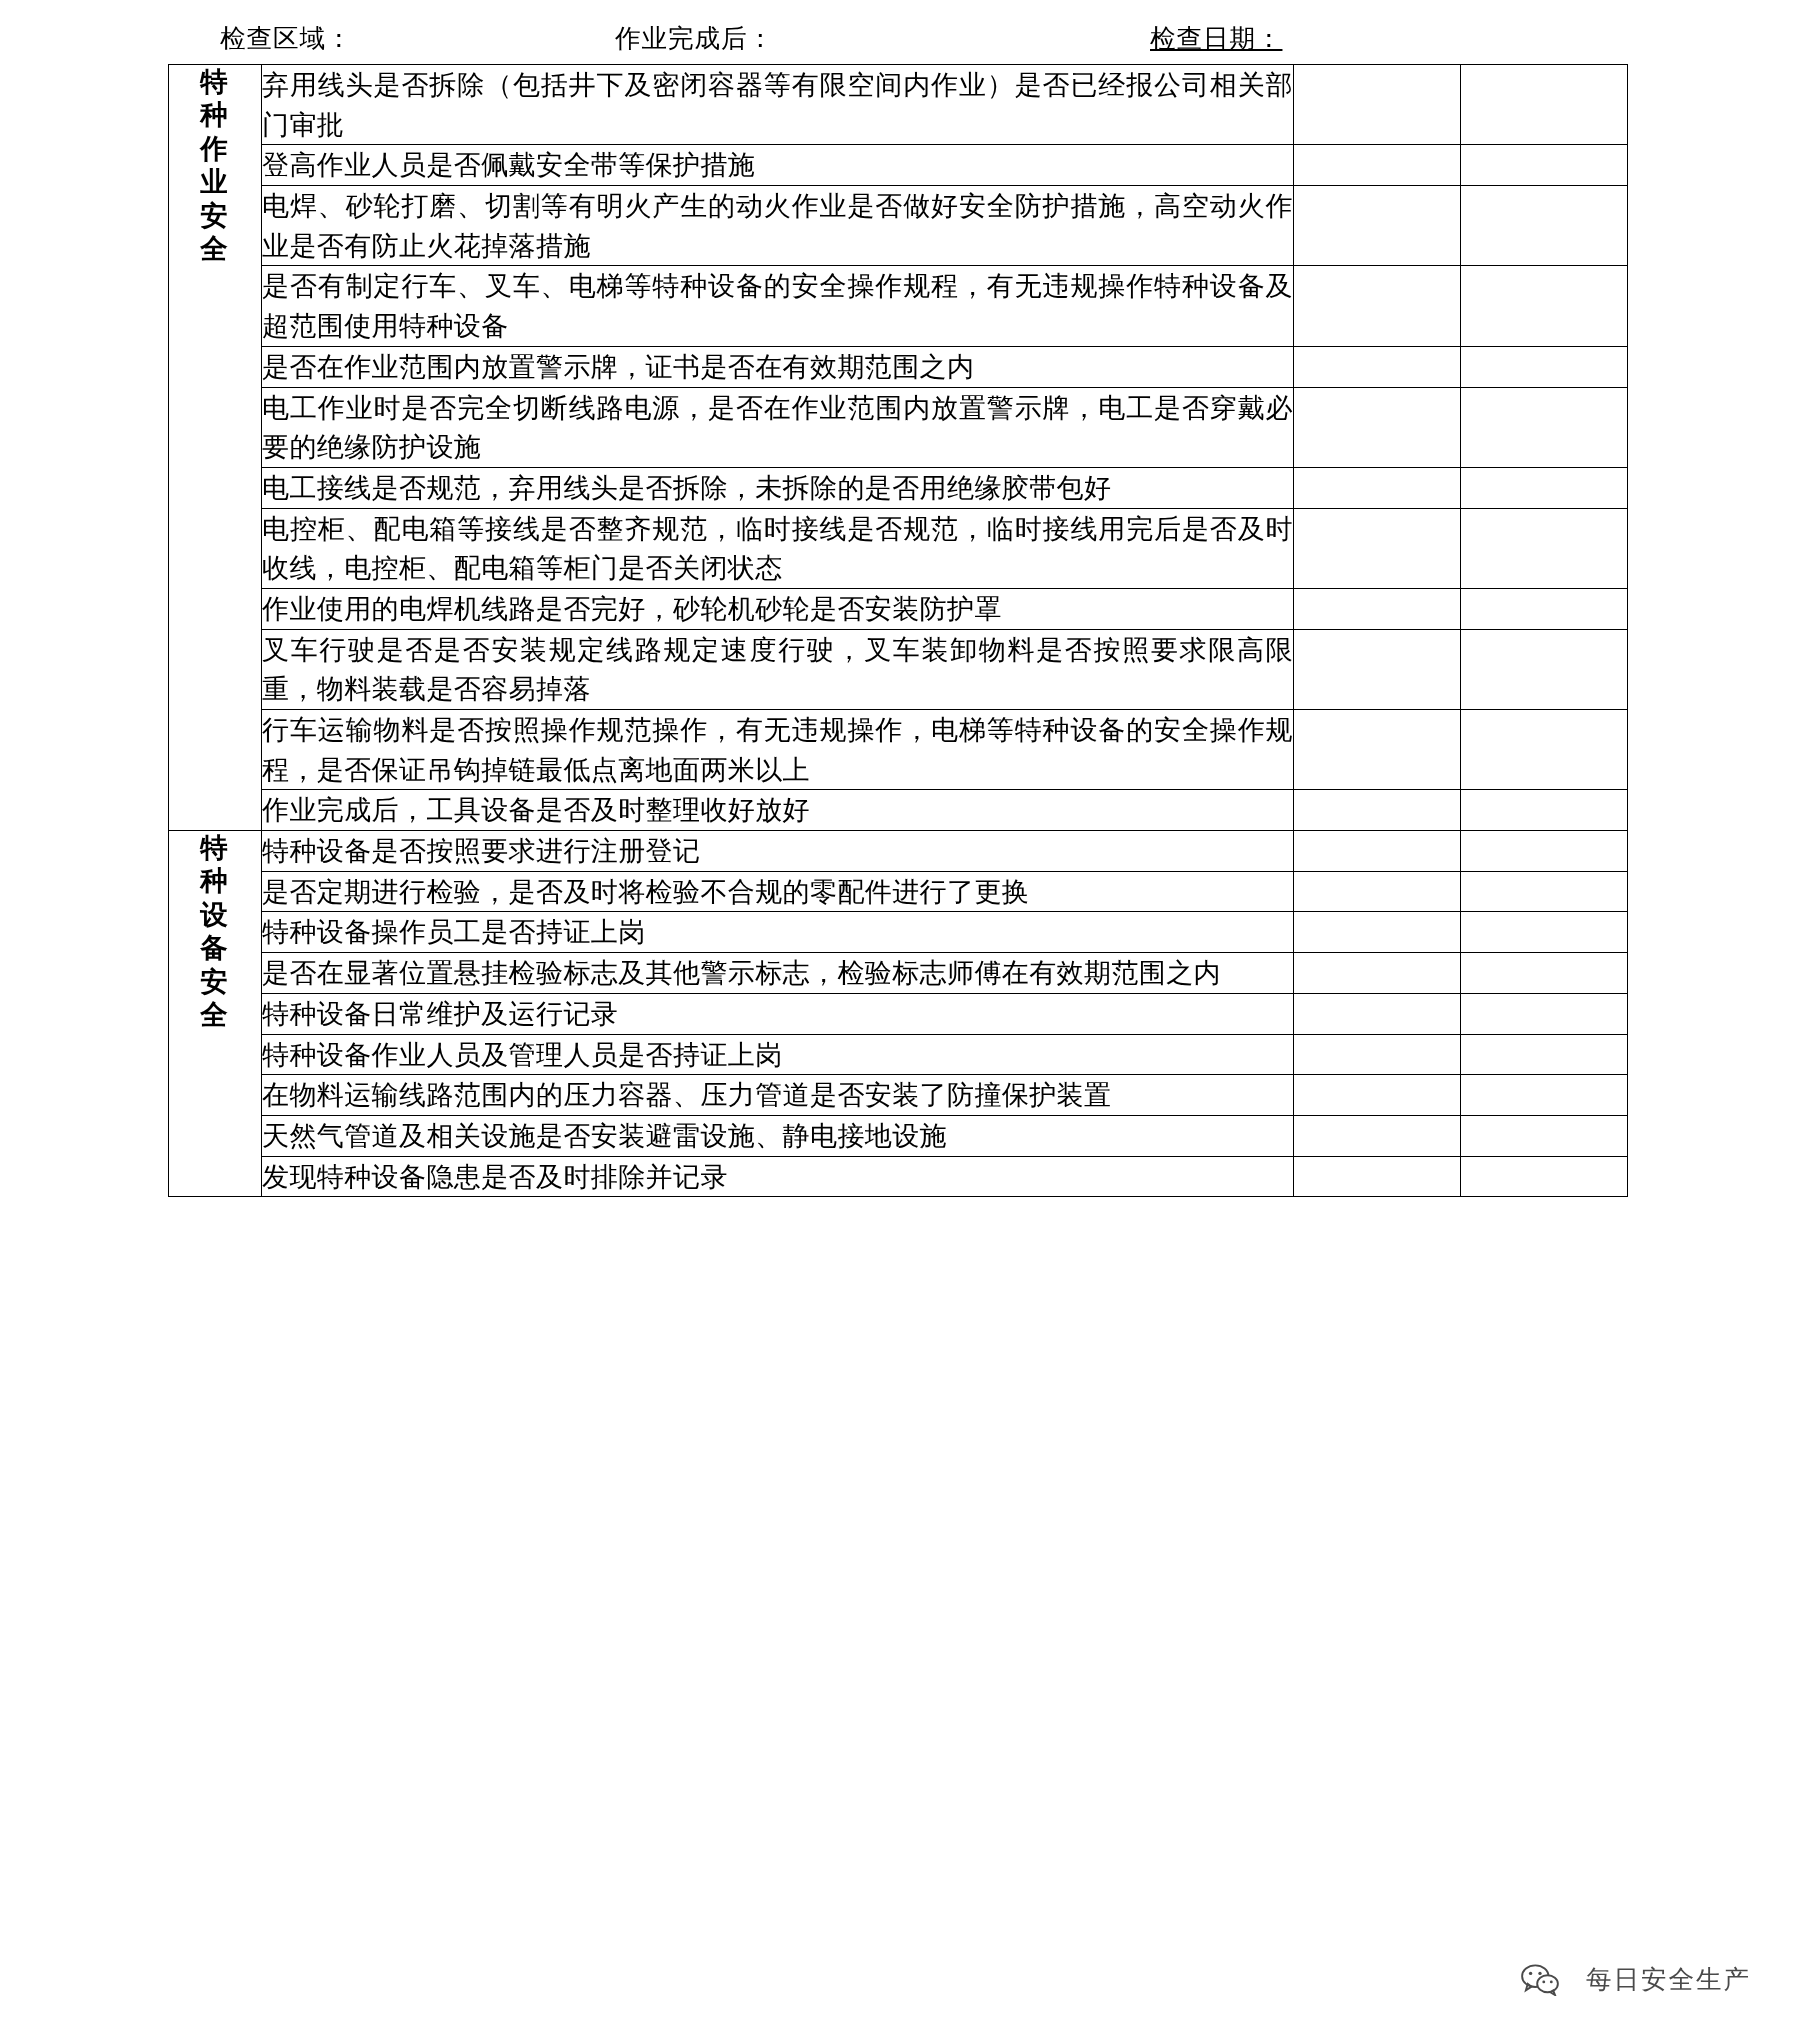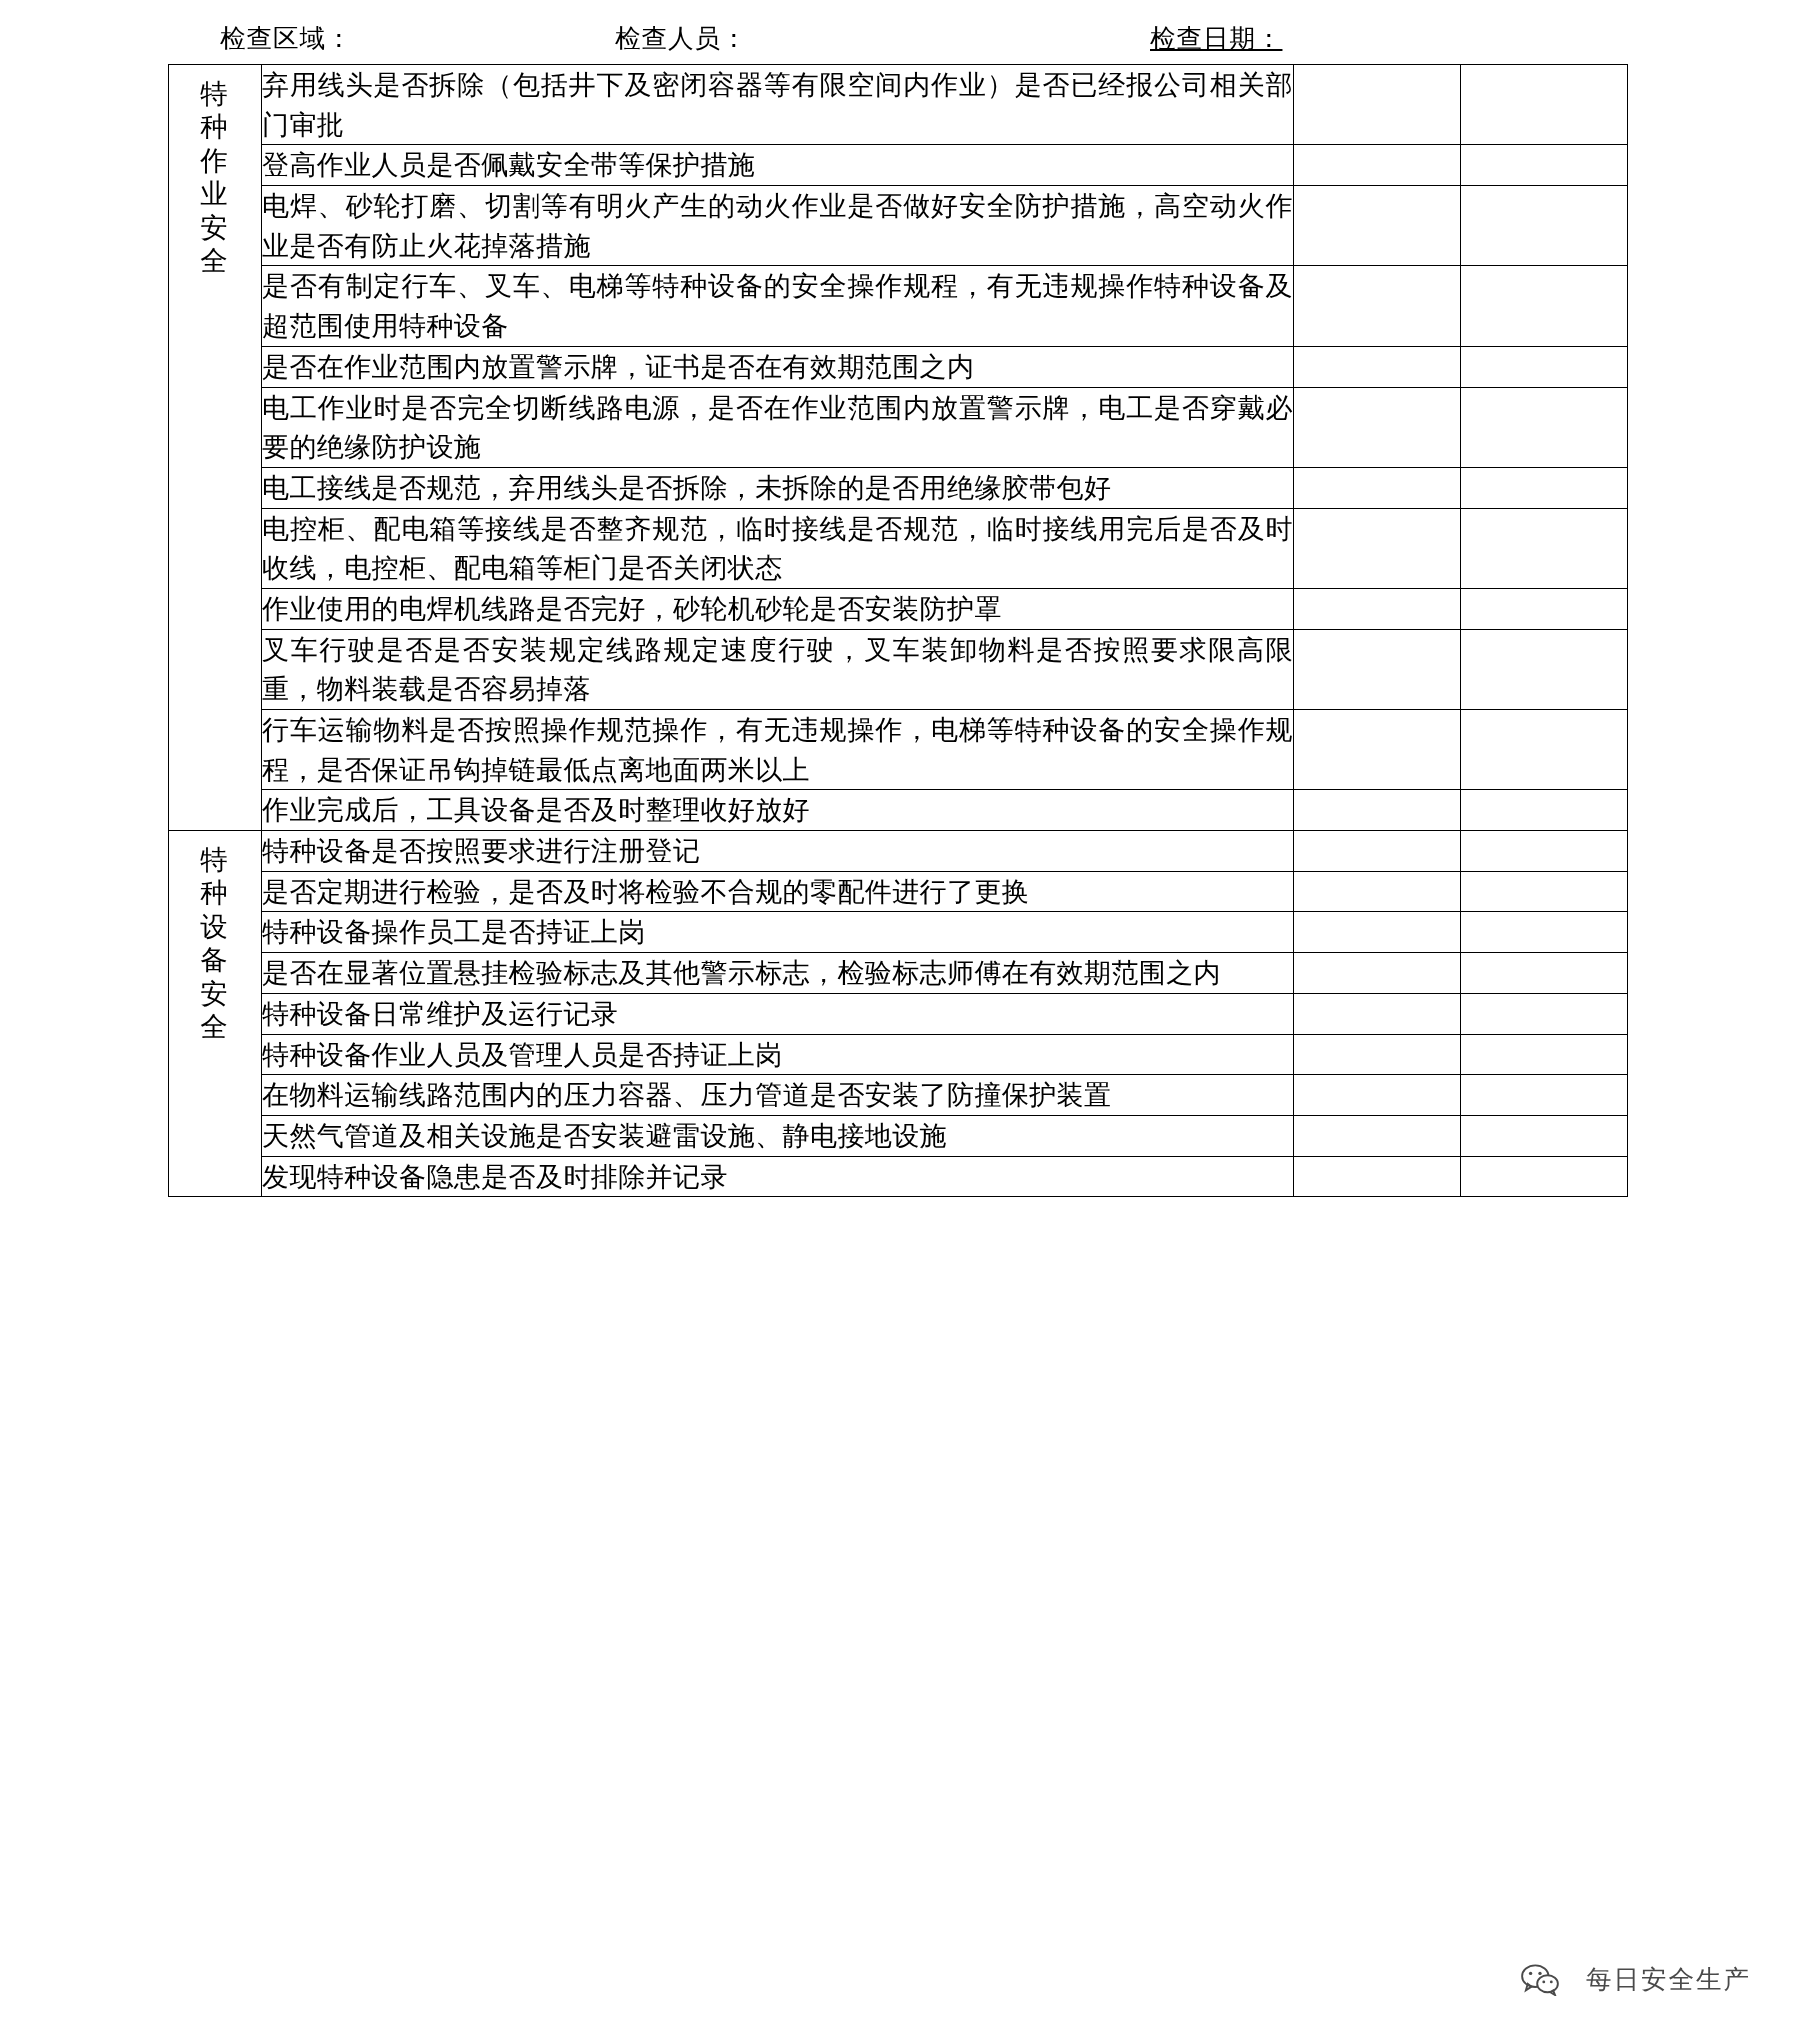--- a/index.html
+++ b/index.html
@@ -71,21 +71,22 @@
     font-size: 27.4px;
     line-height: 1.22;
     letter-spacing: 1.9px;
     padding: 3.8px 0;
   }
   td.cat .vtext {
     display: inline-block;
     width: 34px;
     word-break: break-all;
     white-space: normal;
-    margin: 12px auto;
+    margin: 0 auto;
+    font-weight: bold;
   }
   td.item {
     font-size: 27px;
     line-height: 1.47;
     padding: 8.5px 7.6px 8.5px 13.2px;
     letter-spacing: 0.4px;
     text-align: justify;
   }
   td.blank { background: #ffffff; }
 
@@ -111,21 +112,21 @@
   }
   .watermark .wechat svg { display: block; }
 </style>
 </head>
 <body>
 
 <div class="page">
 
   <div class="header">
     <span class="h-item h-area">检查区域：</span>
-    <span class="h-item h-person">检查人员：</span>
+    <span class="h-item h-person">作业完成后：</span>
     <span class="h-item h-date">检查日期：</span>
   </div>
 
   <div class="tbl-wrap">
     <table class="checklist">
       <colgroup>
         <col class="c-cat">
           <col class="c-item">
           <col class="c-b1">
           <col class="c-b2">

